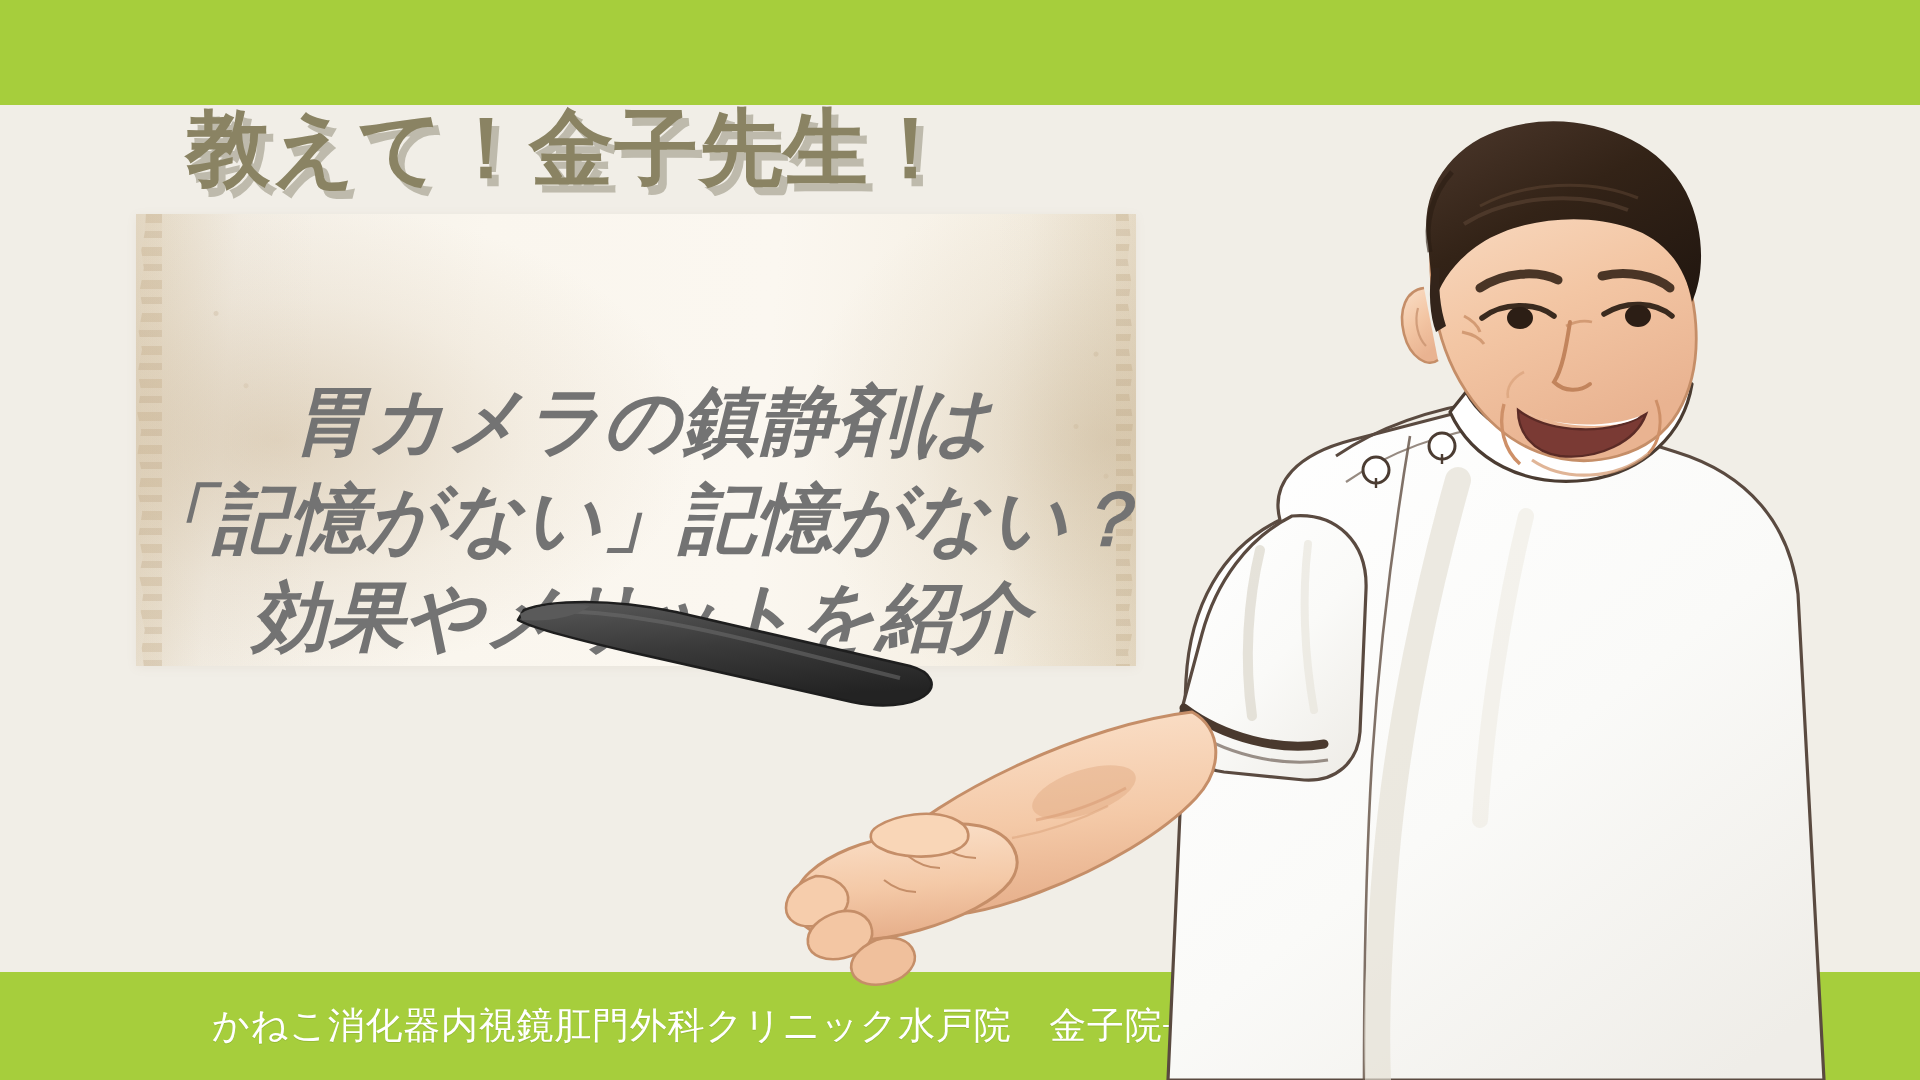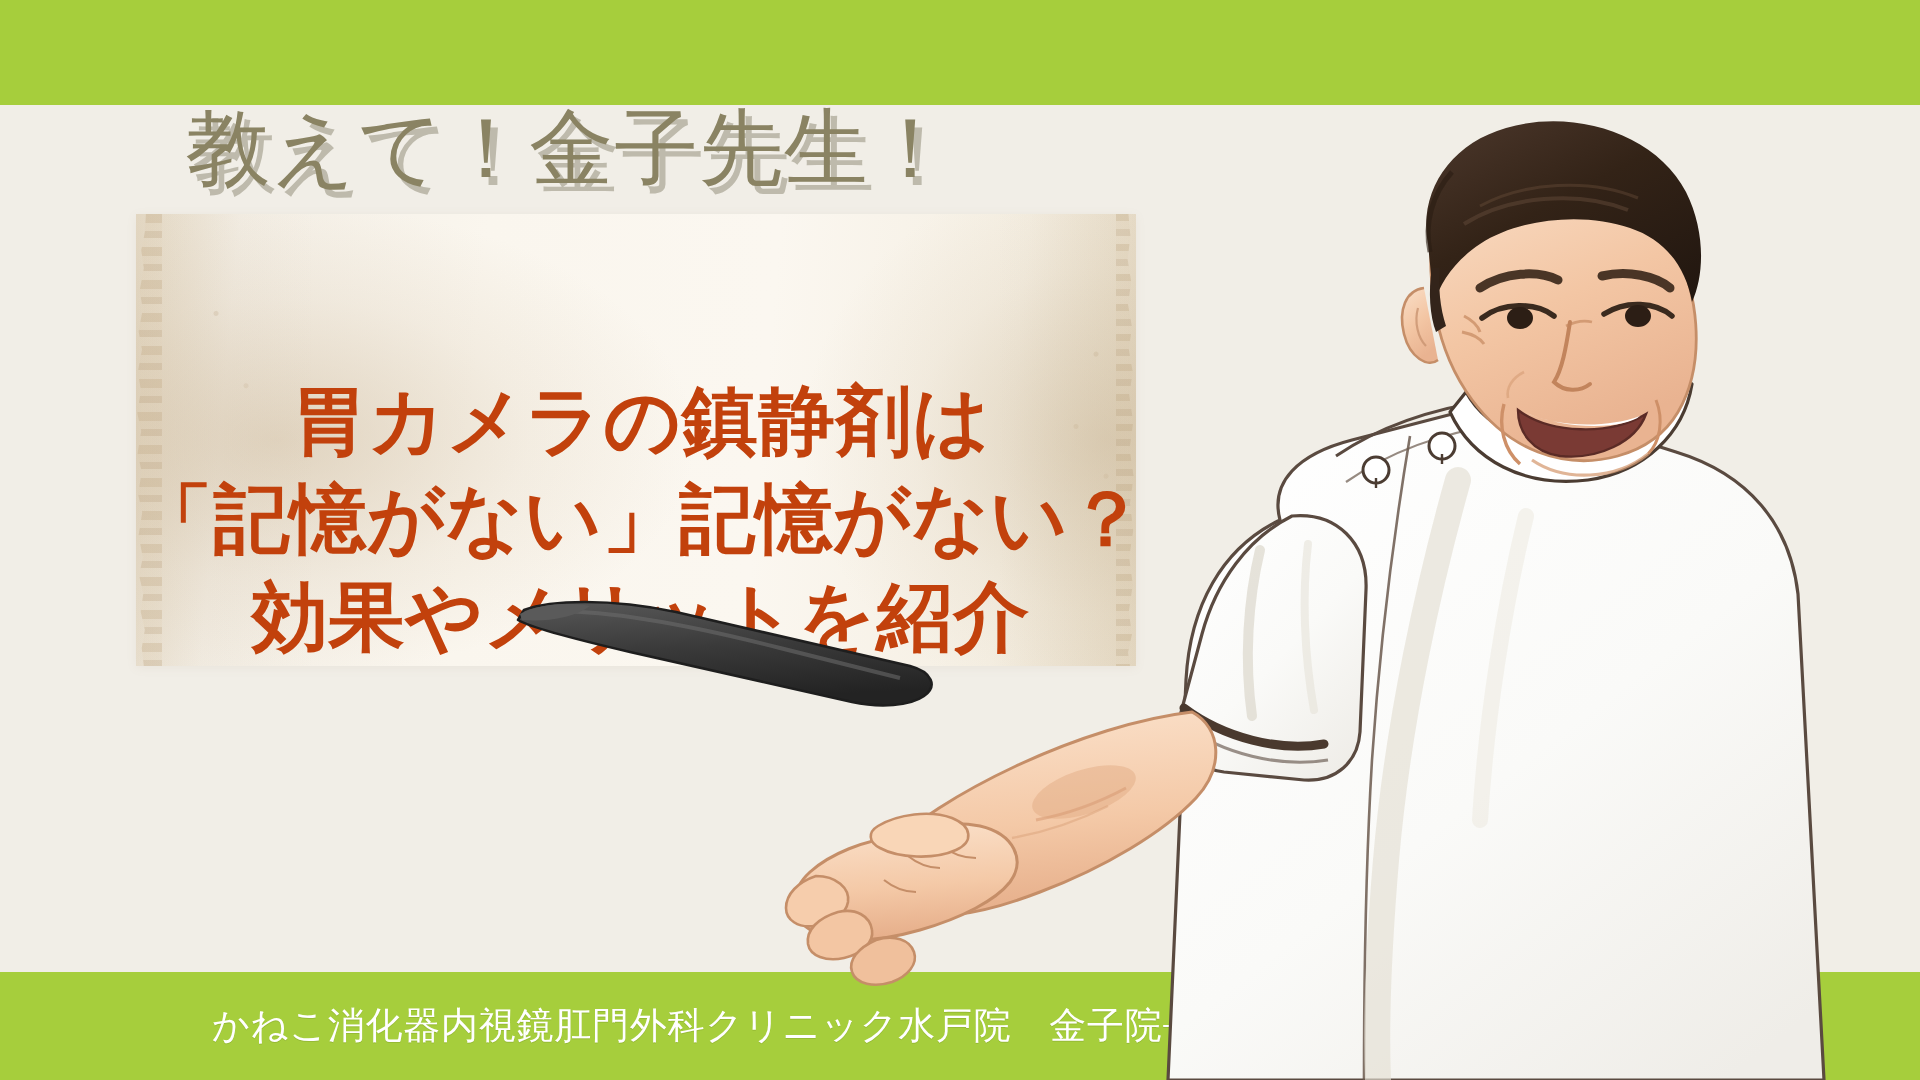--- a/index.html
+++ b/index.html
@@ -64,21 +64,21 @@
     background: #F1EEE7;
     z-index: 1;
   }
 
   
   .eyebrow {
     position: absolute;
     left: 186px;
     top: 104px;
     font-size: 84px;
-    font-weight: 400;
+    font-weight: 700;
     line-height: 1.05;
     color: #8A8363;
     letter-spacing: 0.01em;
     white-space: nowrap;
     z-index: 4;
     text-shadow: 7px 8px 0 rgba(120,115,90,0.42);
   }
 
   
   .paper {
@@ -146,25 +146,26 @@
   }
 
   
   .title-block {
     position: absolute;
     left: 136px;
     top: 372px;
     width: 1010px;
     z-index: 5;
     text-align: center;
-    color: #c2410c;
+    color: #737373;
     font-weight: 700;
     font-size: 76px;
     line-height: 98px;
     letter-spacing: 0.01em;
+    font-style: italic;
   }
   .title-line { display: block; white-space: nowrap; }
 
   
   .doctor {
     position: absolute;
     left: 480px;
     top: 120px;
     width: 1440px;
     height: 960px;

